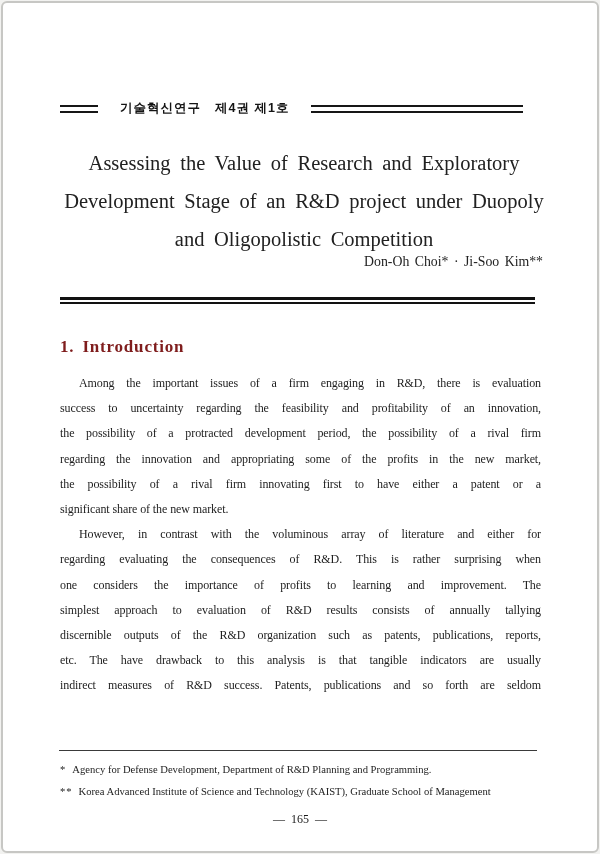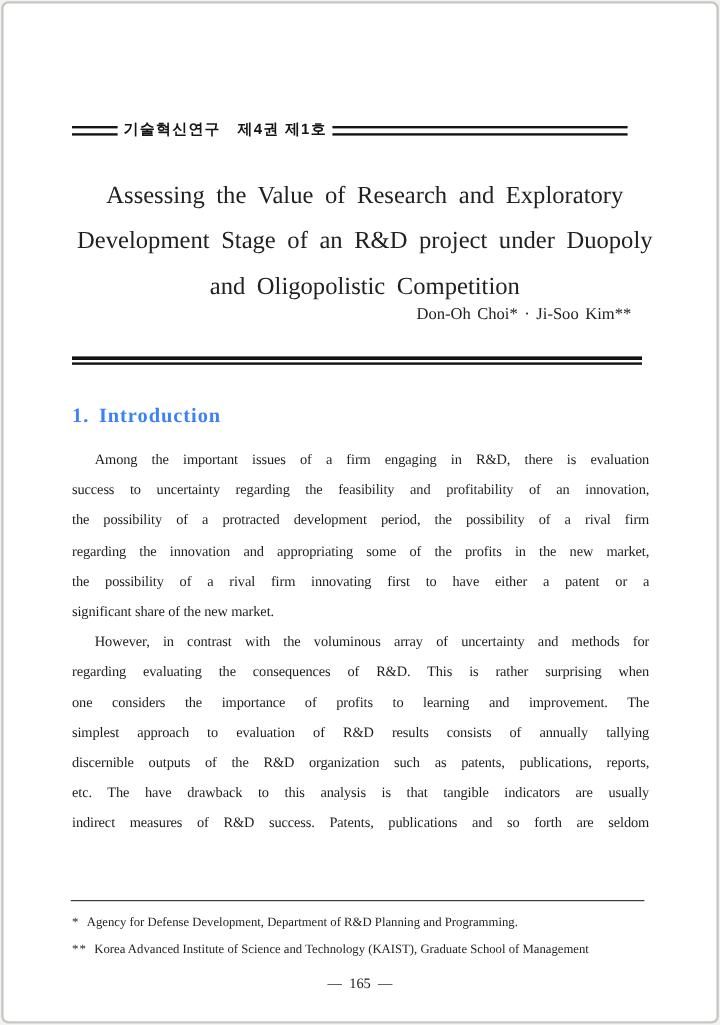--- a/index.html
+++ b/index.html
@@ -13,21 +13,21 @@
   .page{
     position:absolute;inset:1px;
     background:#fff;
     border:2px solid #c7c7c4;
     border-radius:6px;
     overflow:hidden;
   }
   
   .jheader{
     position:absolute;top:97px;left:57px;right:74px;
-    display:flex;align-items:center;gap:5px;
+    display:flex;align-items:center;gap:22px;
   }
   .dbl{
     box-sizing:border-box;height:8px;
     border-top:2px solid #161616;border-bottom:2px solid #161616;
   }
   .dbl-short{width:38px;flex:0 0 auto;}
   .dbl-long{flex:1 1 auto;}
   .jtext{
     flex:0 0 auto;display:flex;gap:14px;align-items:baseline;
     font-family:"Liberation Sans","DejaVu Sans",sans-serif;
@@ -35,34 +35,34 @@
     white-space:nowrap;
   }
   
   .title{
     position:absolute;top:141px;left:28px;right:20px;
     text-align:center;font-size:20.5px;line-height:38px;
     word-spacing:4.5px;color:#212121;
   }
   
   .authors{
-    position:absolute;top:251px;right:71px;
+    position:absolute;top:251px;right:54px;
     font-size:13.8px;word-spacing:2px;color:#222;
   }
   
   .rule-double{
     position:absolute;top:294px;left:57px;right:62px;
     box-sizing:border-box;height:7px;
     border-top:3px solid #121212;border-bottom:2px solid #121212;
   }
   
   .heading{
     position:absolute;top:334px;left:57px;
     font-size:17px;font-weight:bold;letter-spacing:0.8px;word-spacing:3px;
-    color:#3b82f6;
+    color:#7f1d1d;
   }
   
   .body-text{
     position:absolute;top:368px;left:57px;width:481px;
     font-size:12px;line-height:25.2px;letter-spacing:-0.1px;
     color:#1d1d1d;
   }
   .line{text-align:justify;overflow:hidden;white-space:normal;}
   .line.just{text-align-last:justify;}
   .line.indent{text-indent:19px;}
@@ -110,21 +110,21 @@
 
   <div class="heading">1. Introduction</div>
 
   <div class="body-text">
       <div class="line indent just">Among the important issues of a firm engaging in R&amp;D, there is evaluation</div>
       <div class="line just">success to uncertainty regarding the feasibility and profitability of an innovation,</div>
       <div class="line just">the possibility of a protracted development period, the possibility of a rival firm</div>
       <div class="line just">regarding the innovation and appropriating some of the profits in the new market,</div>
       <div class="line just">the possibility of a rival firm innovating first to have either a patent or a</div>
       <div class="line">significant share of the new market.</div>
-      <div class="line indent just">However, in contrast with the voluminous array of uncertainty and methods for</div>
+      <div class="line indent just">However, in contrast with the voluminous array of literature and either for</div>
       <div class="line just">regarding evaluating the consequences of R&amp;D. This is rather surprising when</div>
       <div class="line just">one considers the importance of profits to learning and improvement. The</div>
       <div class="line just">simplest approach to evaluation of R&amp;D results consists of annually tallying</div>
       <div class="line just">discernible outputs of the R&amp;D organization such as patents, publications, reports,</div>
       <div class="line just">etc. The have drawback to this analysis is that tangible indicators are usually</div>
       <div class="line just">indirect measures of R&amp;D success. Patents, publications and so forth are seldom</div>
     </div>
 
   <div class="fn-sep"></div>
 

